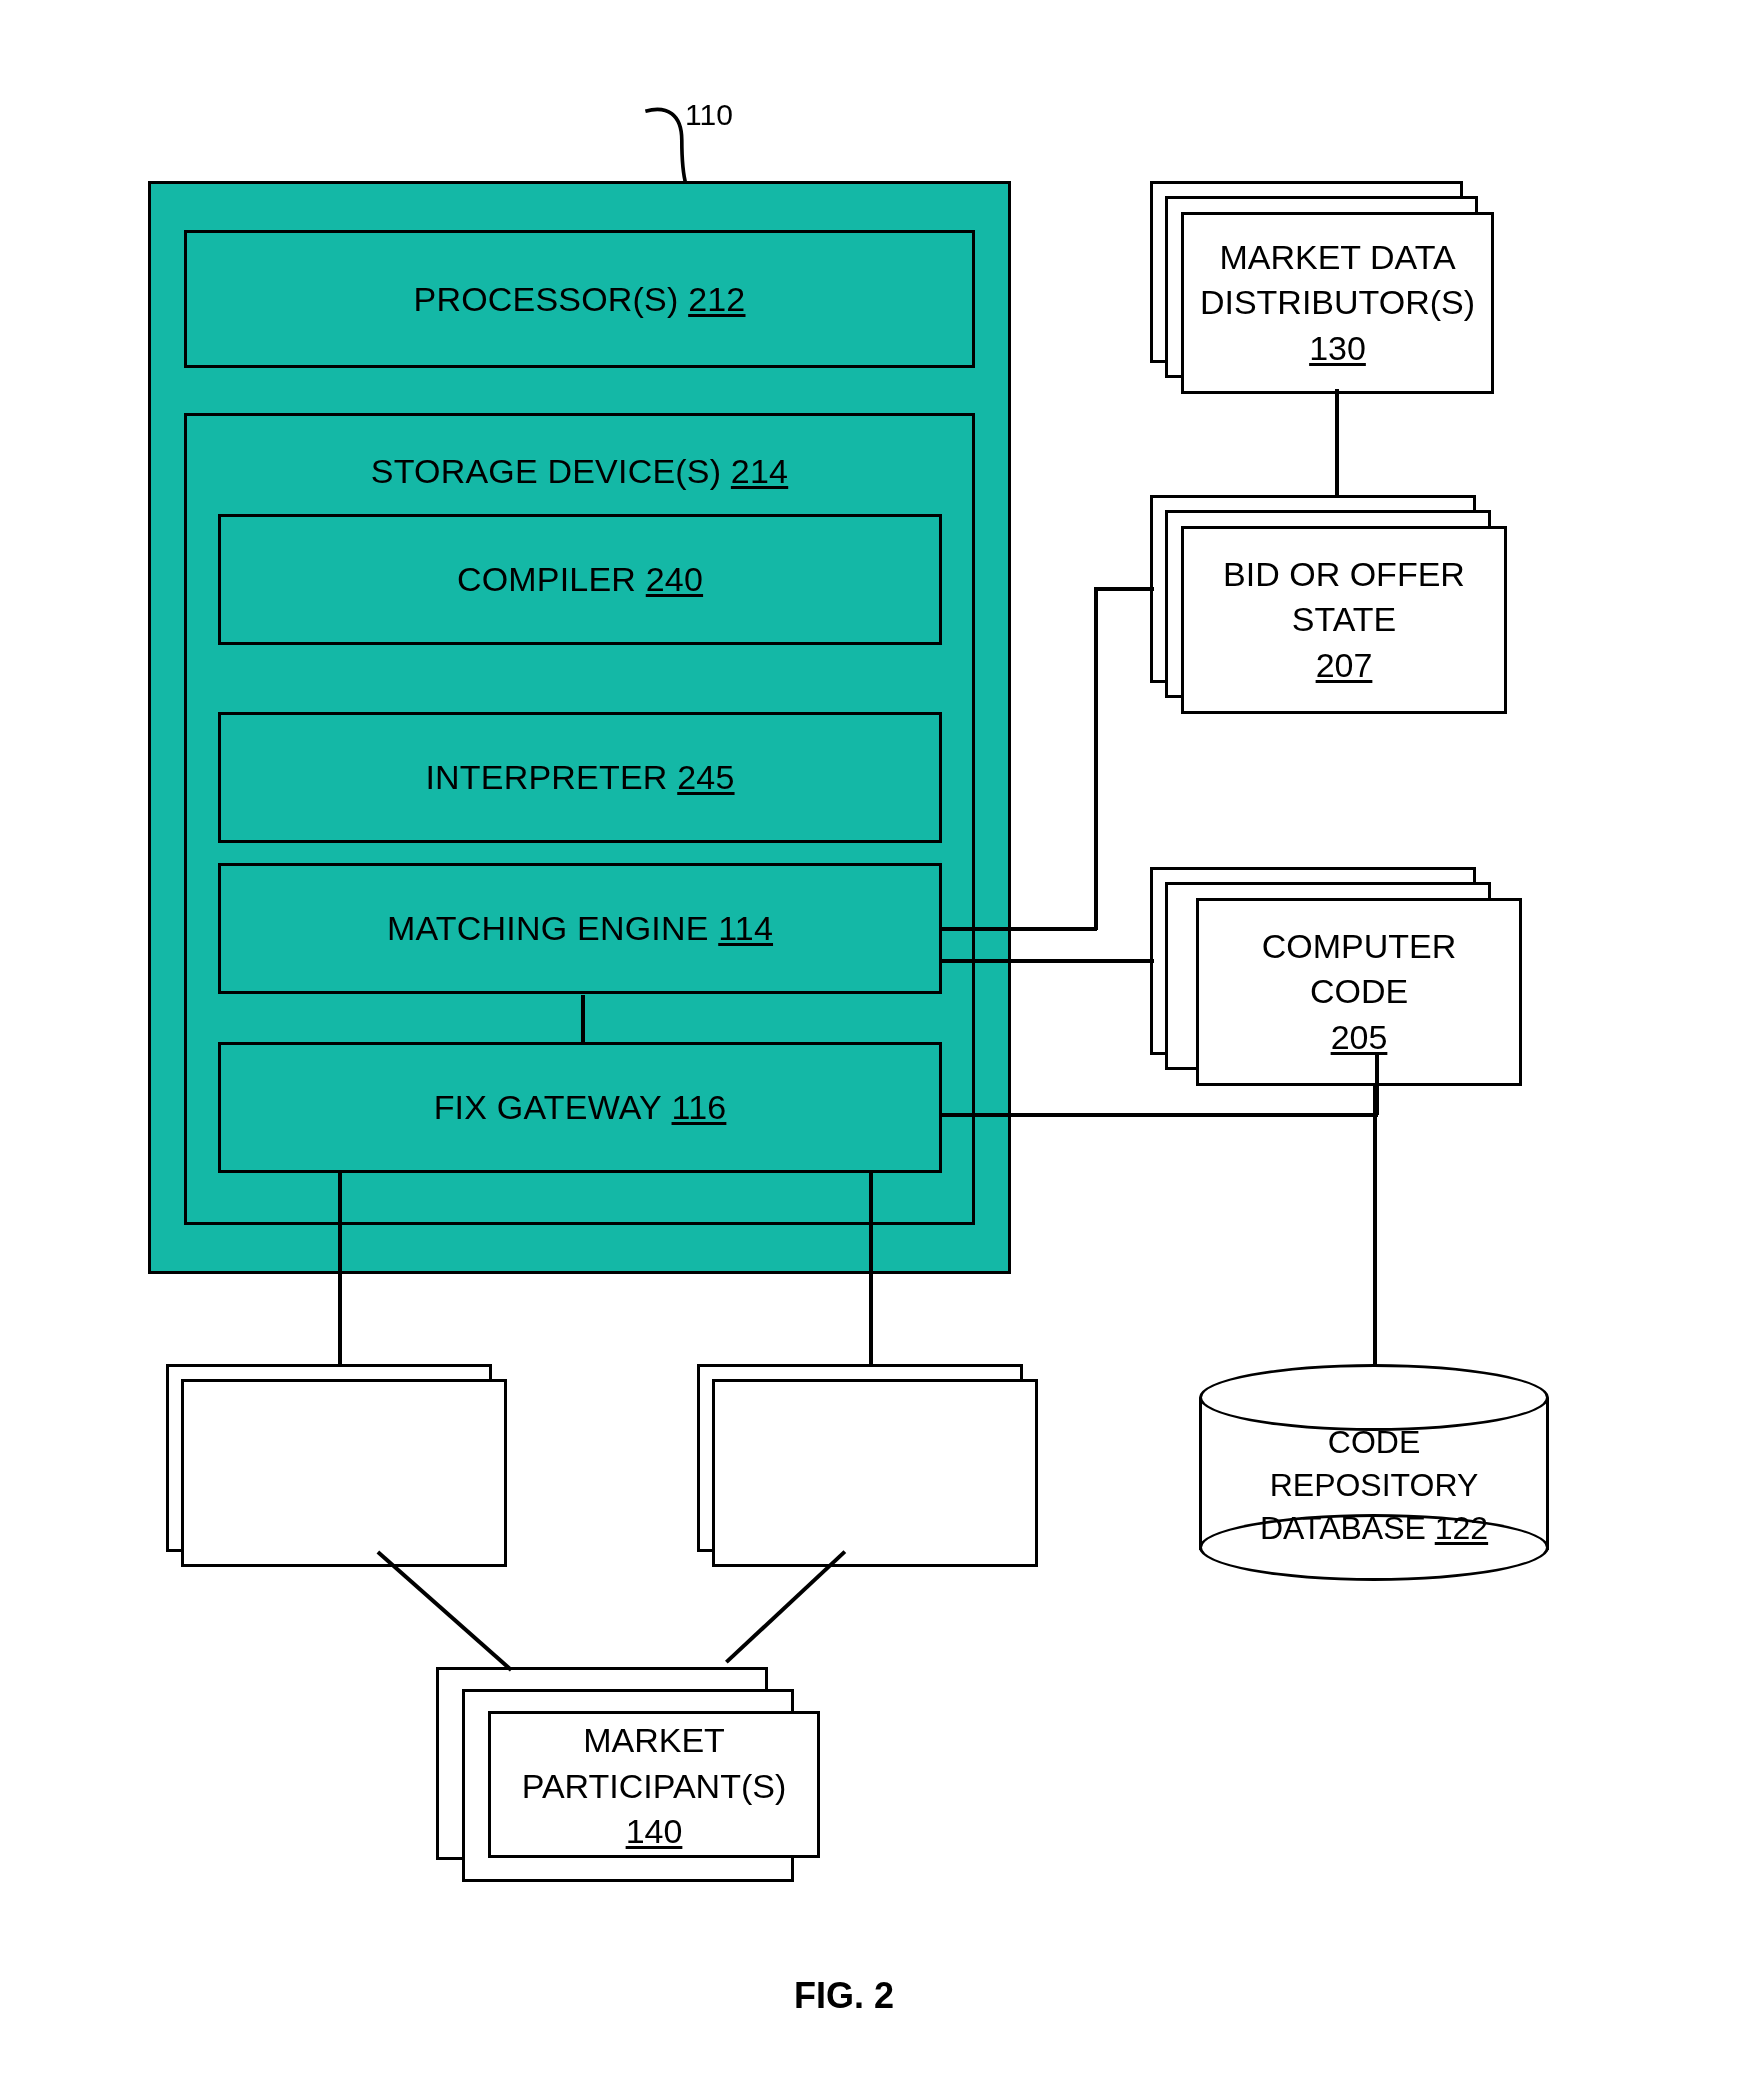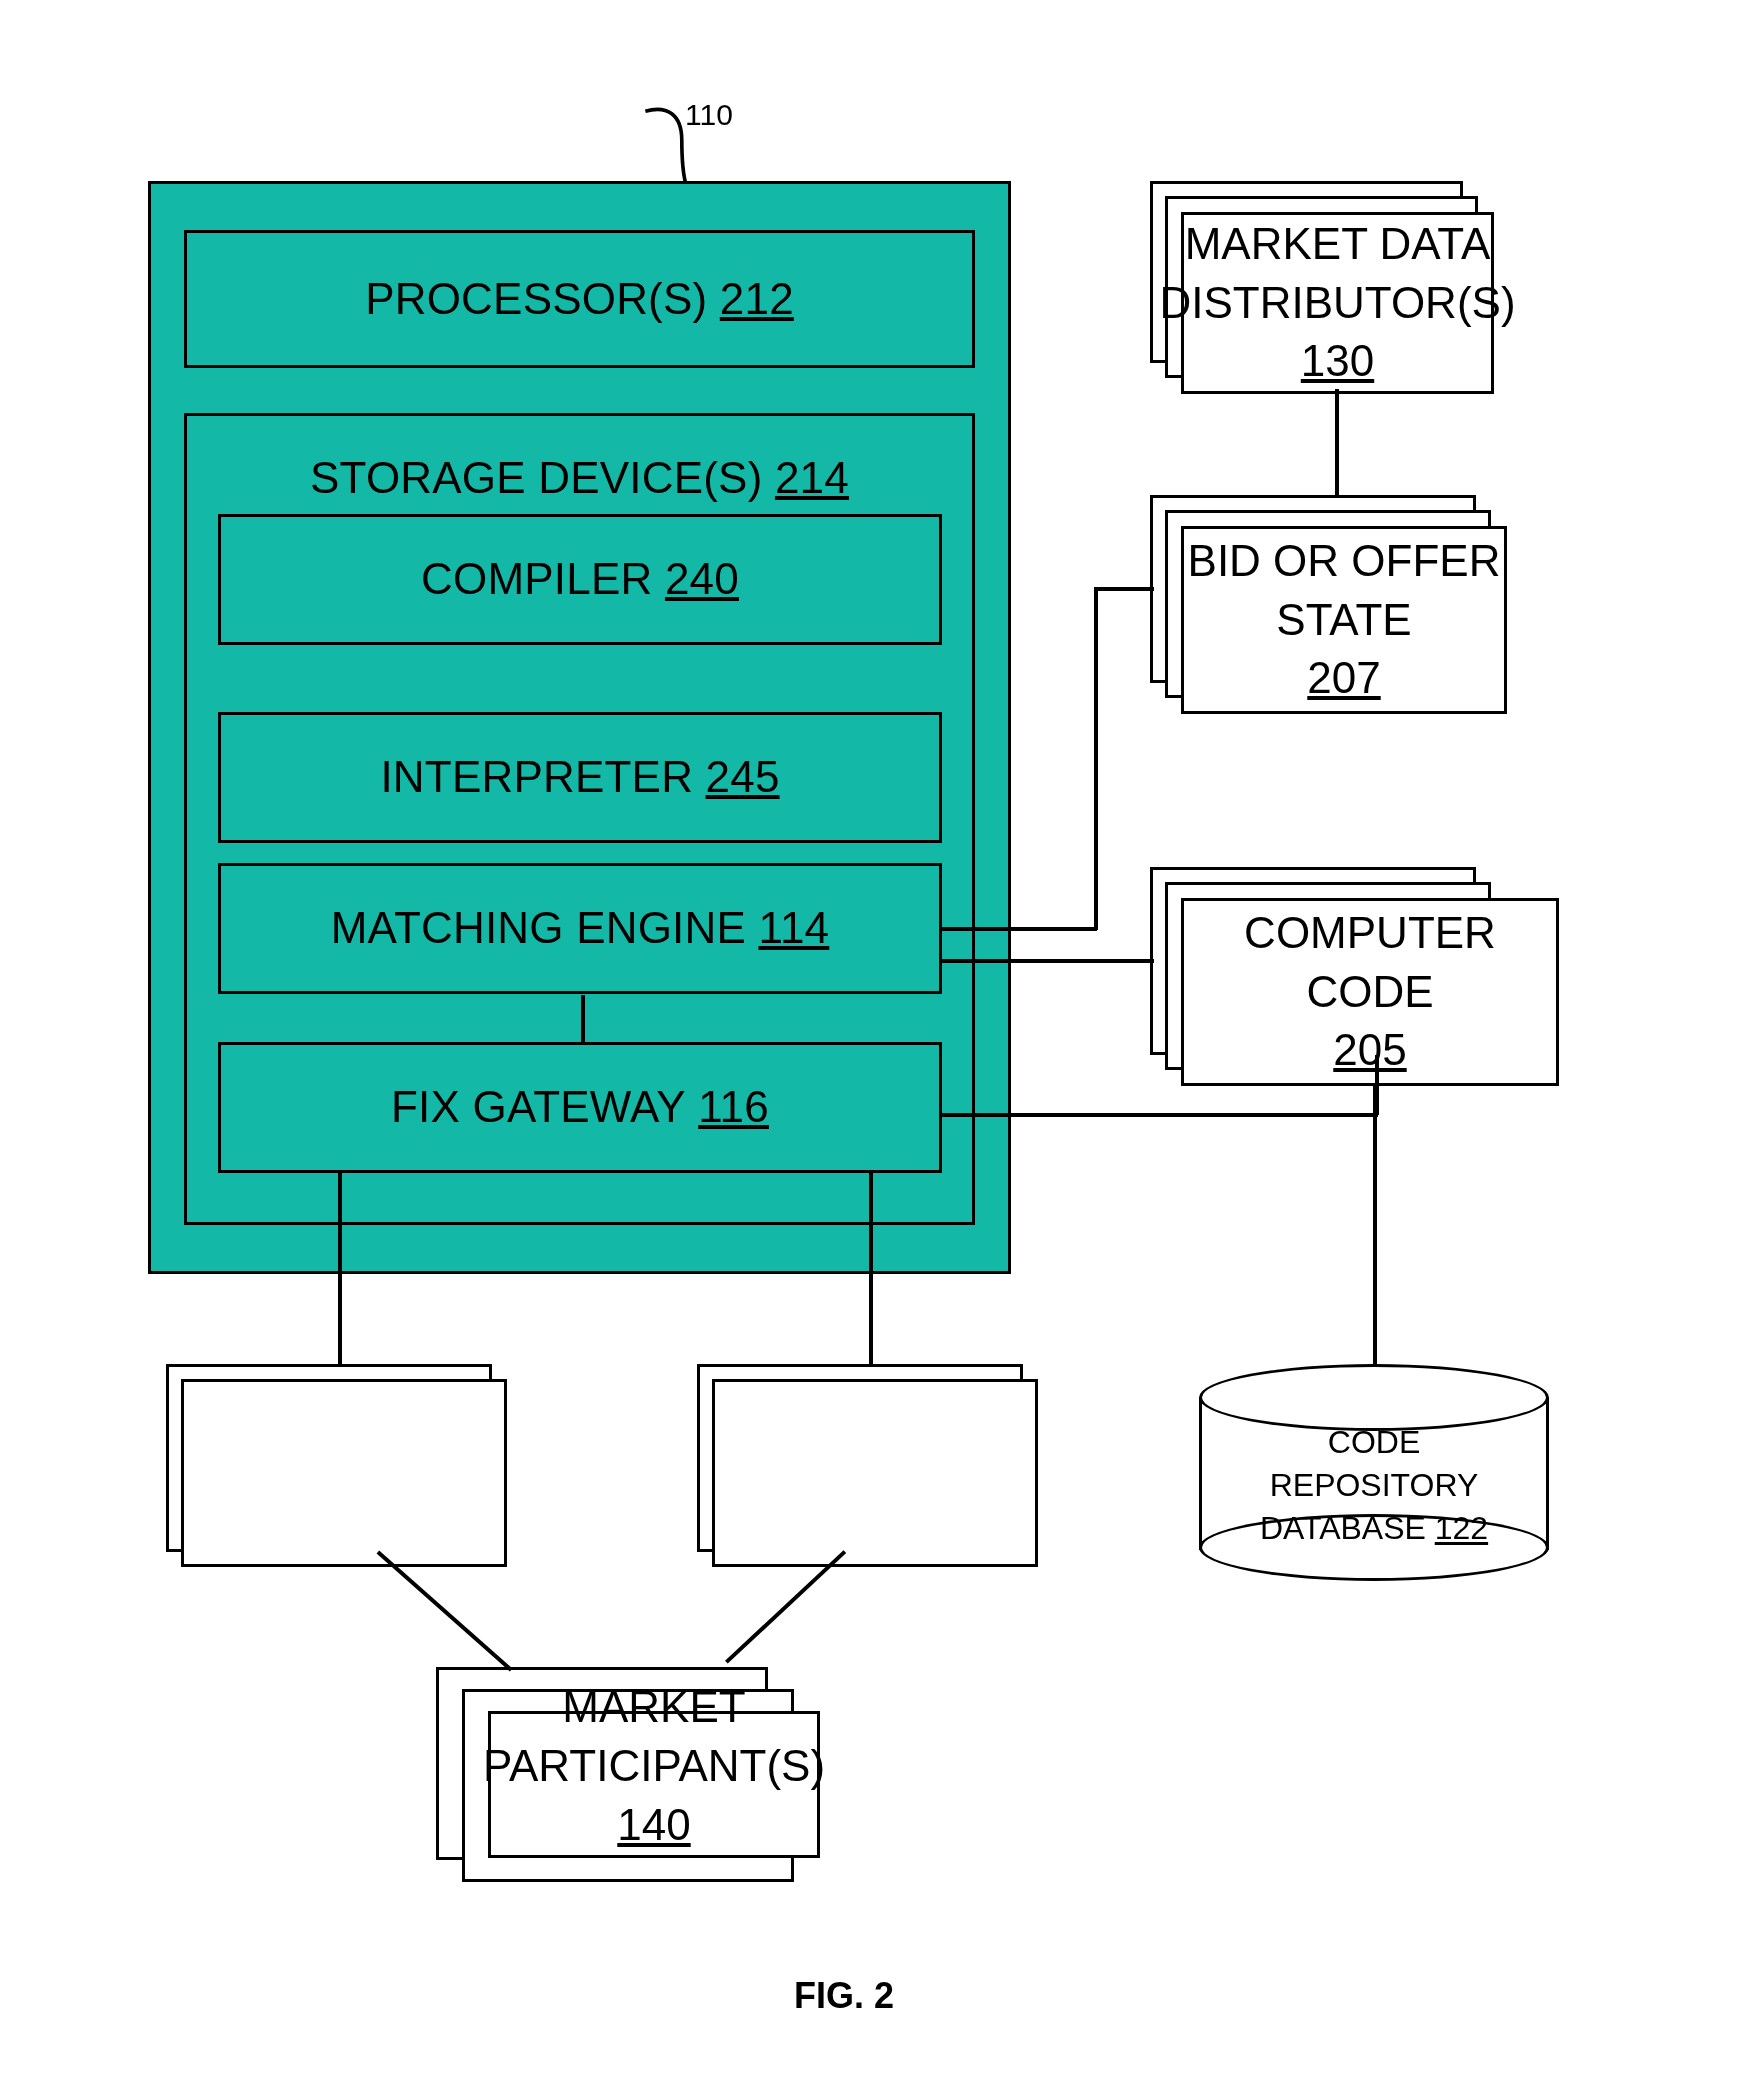--- a/index.html
+++ b/index.html
@@ -50,21 +50,21 @@
   
   .h, .v { position:absolute; background:#000; }
   .h { height:3.6px; }
   .v { width:3.6px; }
   .diag { position:absolute; background:#000; height:3.6px; transform-origin:0 50%; }
 
   
   .leadnum { position:absolute; font-weight:400; }
   .figcap  { position:absolute; font-weight:bold; }
 
-  .fs46 { font-size:44px; }
+  .fs46 { font-size:34px; }
   .fs44 { font-size:32px; }
   .fs48 { font-size:30px; }
 </style>
 </head>
 <body>
 
 <div id="stage">
 
   <svg style="position:absolute;left:641px;top:95px;width:102px;height:95px" viewBox="0 0 140 130" width="102" height="95">
     <path d="M 6 22 C 36 14, 56 26, 56 62 C 56 96, 58 110, 62 124" fill="none" stroke="#000" stroke-width="5"></path>
@@ -123,21 +123,21 @@
         <span>BID OR OFFER</span><br>
         <span>STATE</span><br>
         <span class="u">207</span>
       </span>
     </div>
   </div>
 
   <div class="stack" style="left:1150px;top:867px;width:357px;height:219px;">
     <div class="layer" style="left:0px;  top:0px;  width:326px; height:188px;"></div>
     <div class="layer" style="left:15.3px; top:15.3px; width:326px; height:188px;"></div>
-    <div class="front fs46" style="left:31px;top:31px;width:378px;height:188px;">
+    <div class="front fs46" style="left:46px;top:31px;width:326px;height:188px;">
       <span class="lbl">
         <span>COMPUTER</span><br>
         <span>CODE</span><br>
         <span class="u">205</span>
       </span>
     </div>
   </div>
 
   <div class="h" style="left:941px;top:927px;width:156px;"></div>
   <div class="v" style="left:1094px;top:587px;height:343px;"></div>

